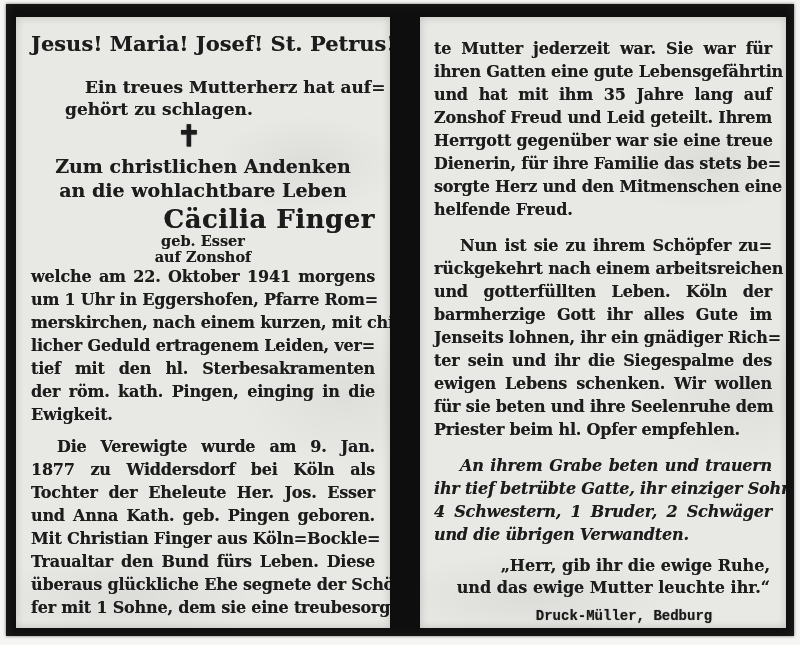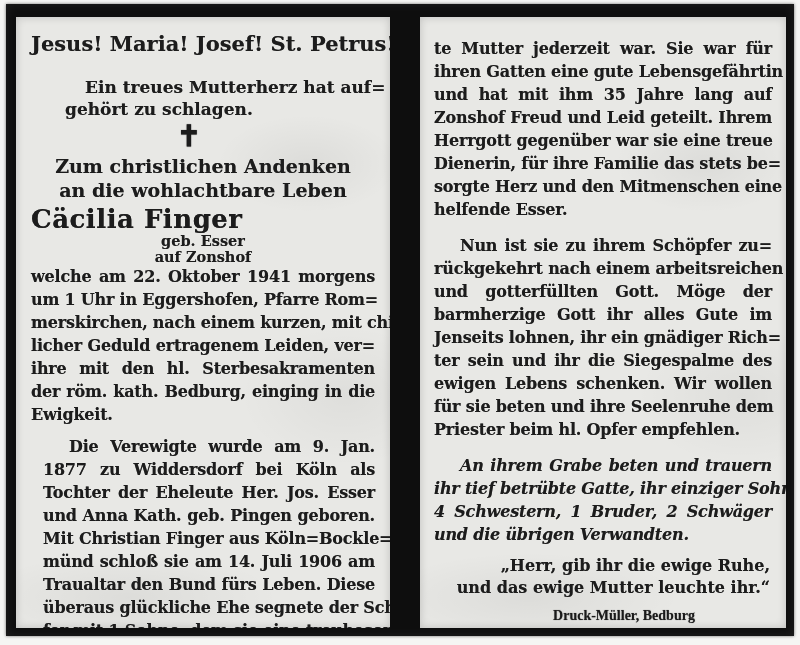--- a/index.html
+++ b/index.html
@@ -75,42 +75,42 @@
     padding-right: 28px;
     text-shadow: 0 0 1px rgba(0,0,0,0.7);
   }
   .intro { margin-top: 3px; font-size: 19px; line-height: 24px; }
   .intro .line { text-align: left; text-align-last: center; }
 
   .name {
     margin-top: 3px;
     font-size: 26px;
     line-height: 28px;
-    text-align: left;
+    text-align: right;
     letter-spacing: 0.5px;
     text-shadow: 0 0 0.6px rgba(0,0,0,0.7);
   }
   .sub { font-size: 14.5px; line-height: 16px; text-align: center; text-shadow: 0 0 0.4px rgba(20,20,20,0.5); }
 
   .notice   { }
-  .bio      { margin-top: 9px; margin-left: 12px; }
+  .bio      { margin-top: 9px; }
   .cont     { margin-top: 20px; }
   .eulogy   { margin-top: 13px; }
   .mourners { margin-top: 13px; font-style: italic; }
 
   .prayer { margin-top: 9px; font-size: 16px; line-height: 22px; padding-right: 2px; }
   .prayer .line { text-align: right; text-align-last: right; }
 
   .printer {
     position: absolute;
     bottom: 4px;
     left: 0;
     right: 0;
     text-align: center;
-    font-family: Liberation Serif, serif;
+    font-family: Liberation Mono, monospace;
     font-size: 14px;
     font-weight: bold;
     color: #1a1a1a;
     text-shadow: 0 0 1px rgba(30,30,30,0.6);
     margin-left: 42px;
   }
 </style>
 </head>
 <body>
 
@@ -134,54 +134,53 @@
 
       <div class="name">Cäcilia Finger</div>
       <div class="sub">geb. Esser</div>
       <div class="sub">auf Zonshof</div>
 
       <div class="para notice">
           <div class="line">welche am 22. Oktober 1941 morgens</div>
           <div class="line">um 1 Uhr in Eggershofen, Pfarre Rom=</div>
           <div class="line">merskirchen, nach einem kurzen, mit chist=</div>
           <div class="line">licher Geduld ertragenem Leiden, ver=</div>
-          <div class="line">ihre mit den hl. Sterbesakramenten</div>
-          <div class="line">der röm. kath. Bedburg, einging in die</div>
+          <div class="line">tief mit den hl. Sterbesakramenten</div>
+          <div class="line">der röm. kath. Pingen, einging in die</div>
           <div class="line">Ewigkeit.</div>
         </div>
 
       <div class="para bio indent justify-all">
           <div class="line">Die Verewigte wurde am 9. Jan.</div>
           <div class="line">1877 zu Widdersdorf bei Köln als</div>
           <div class="line">Tochter der Eheleute Her. Jos. Esser</div>
           <div class="line">und Anna Kath. geb. Pingen geboren.</div>
           <div class="line">Mit Christian Finger aus Köln=Bockle=</div>
-          <div class="line">münd schloß sie am 14. Juli 1906 am</div>
           <div class="line">Traualtar den Bund fürs Leben. Diese</div>
           <div class="line">überaus glückliche Ehe segnete der Schöp=</div>
           <div class="line">fer mit 1 Sohne, dem sie eine treubesorg=</div>
         </div>
     </section>
 
     <section class="page right">
       <div class="para cont">
           <div class="line">te Mutter jederzeit war. Sie war für</div>
           <div class="line">ihren Gatten eine gute Lebensgefährtin</div>
           <div class="line">und hat mit ihm 35 Jahre lang auf</div>
           <div class="line">Zonshof Freud und Leid geteilt. Ihrem</div>
           <div class="line">Herrgott gegenüber war sie eine treue</div>
           <div class="line">Dienerin, für ihre Familie das stets be=</div>
           <div class="line">sorgte Herz und den Mitmenschen eine</div>
-          <div class="line">helfende Esser.</div>
+          <div class="line">helfende Freud.</div>
         </div>
 
       <div class="para eulogy indent">
           <div class="line">Nun ist sie zu ihrem Schöpfer zu=</div>
           <div class="line">rückgekehrt nach einem arbeitsreichen</div>
-          <div class="line">und gotterfüllten Gott. Möge der</div>
+          <div class="line">und gotterfüllten Leben. Köln der</div>
           <div class="line">barmherzige Gott ihr alles Gute im</div>
           <div class="line">Jenseits lohnen, ihr ein gnädiger Rich=</div>
           <div class="line">ter sein und ihr die Siegespalme des</div>
           <div class="line">ewigen Lebens schenken. Wir wollen</div>
           <div class="line">für sie beten und ihre Seelenruhe dem</div>
           <div class="line">Priester beim hl. Opfer empfehlen.</div>
         </div>
 
       <div class="para mourners indent">
           <div class="line">An ihrem Grabe beten und trauern</div>

